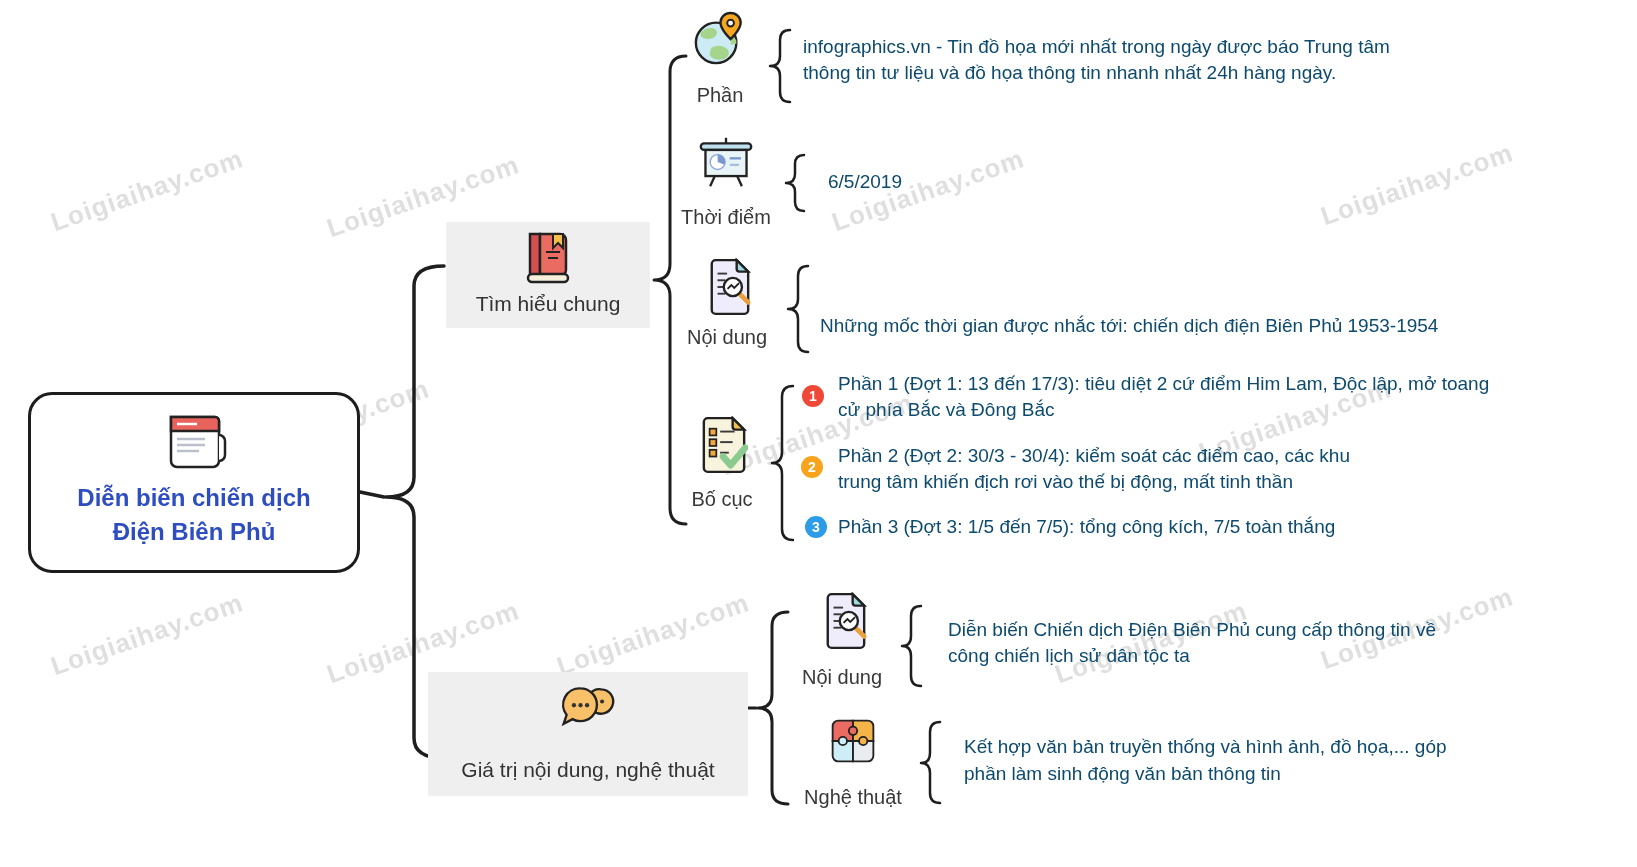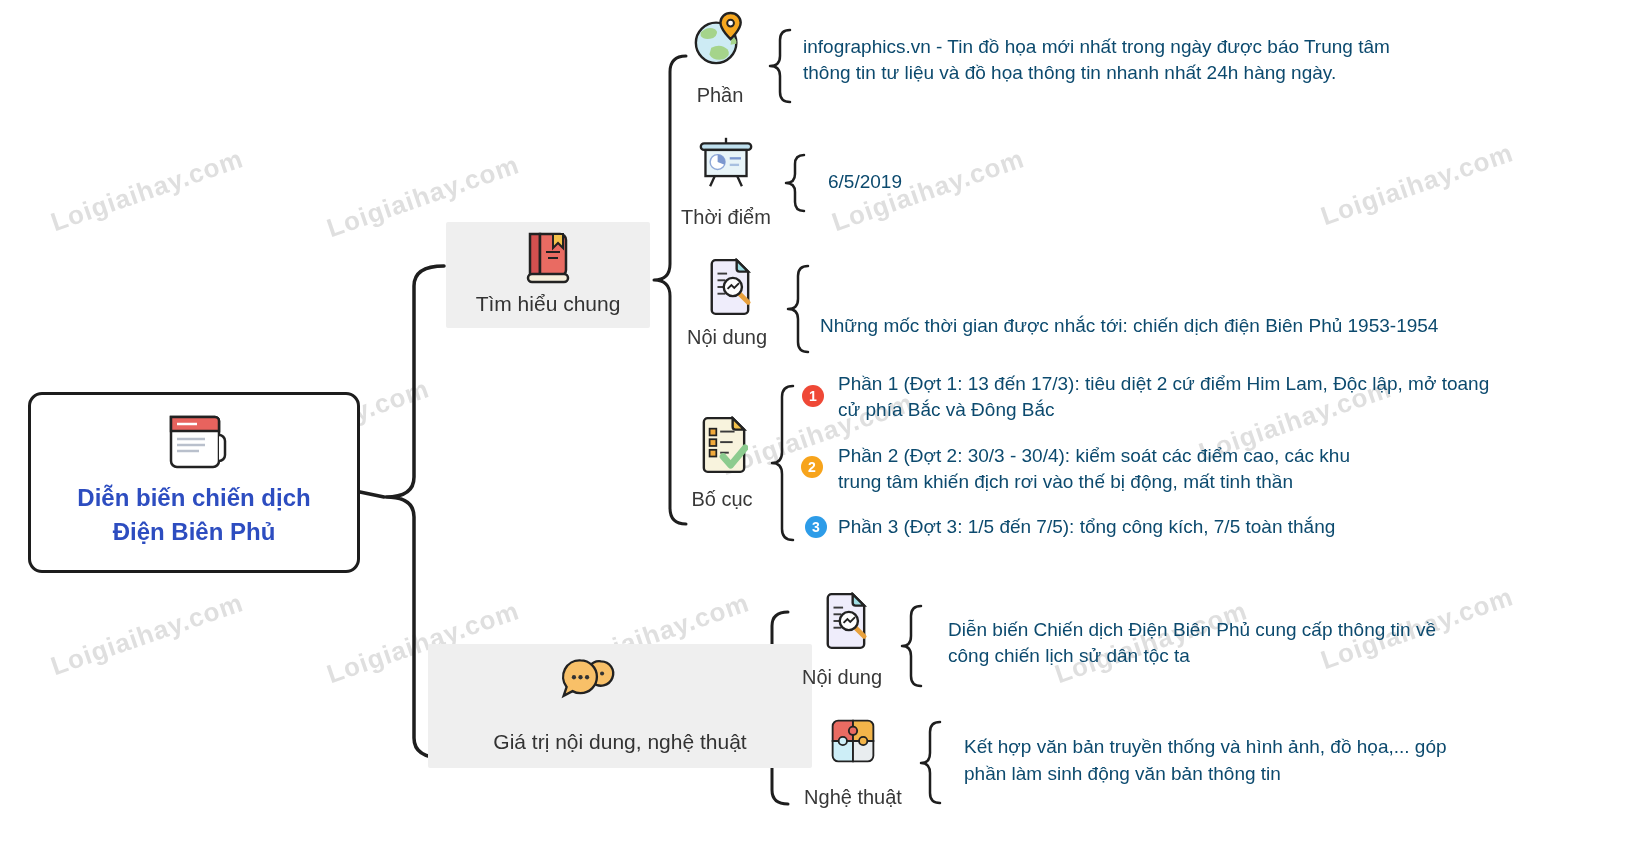--- a/index.html
+++ b/index.html
@@ -7,21 +7,21 @@
     position:relative;width:1637px;height:867px;background:#ffffff;overflow:hidden;
     font-family:"Liberation Sans", sans-serif;color:#3e3e3e;
   }
   .watermark{
     position:absolute;font-size:26px;font-weight:bold;color:#b9b9b9;opacity:.45;
     transform:rotate(-19deg);transform-origin:left center;white-space:nowrap;
     pointer-events:none;letter-spacing:1px;
   }
   .root-box{
     position:absolute;left:28px;top:392px;width:332px;height:181px;
-    background:#fff;border:3px solid #1d1d1d;border-radius:14px;box-sizing:border-box;
+    background:#fff;border:3px solid #1d1d1d;border-radius:24px;box-sizing:border-box;
   }
   .root-title{
     position:absolute;left:0;top:86px;width:100%;text-align:center;
     font-size:24px;font-weight:bold;color:#2d4dc0;line-height:34px;
   }
   .node{
     position:absolute;background:#efefef;border-radius:2px;
   }
   .node-label{
     position:absolute;left:0;width:100%;text-align:center;
@@ -162,21 +162,21 @@
   <div class="line" style="left:838px;top:372px">Phần 1 (Đợt 1: 13 đến 17/3): tiêu diệt 2 cứ điểm Him Lam, Độc lập, mở toang</div>
   <div class="line" style="left:838px;top:398px">cử phía Bắc và Đông Bắc</div>
 
   <div class="badge badge-2" style="left:801px;top:456px">2</div>
   <div class="line" style="left:838px;top:444px">Phần 2 (Đợt 2: 30/3 - 30/4): kiểm soát các điểm cao, các khu</div>
   <div class="line" style="left:838px;top:470px">trung tâm khiến địch rơi vào thế bị động, mất tinh thần</div>
 
   <div class="badge badge-3" style="left:805px;top:516px">3</div>
   <div class="line" style="left:838px;top:515px">Phần 3 (Đợt 3: 1/5 đến 7/5): tổng công kích, 7/5 toàn thắng</div>
 
-  <div class="node" style="left:428px;top:644px;width:384px;height:124px">
+  <div class="node" style="left:428px;top:672px;width:320px;height:124px">
     <svg class="icon" style="left:130px;top:10px" width="60" height="54" viewBox="0 0 64 54">
       <path d="M46 6 a13 13 0 1 1 -9 22.5 l-7 3.5 l2.5 -7.5 a13 13 0 0 1 13.5 -18.5 z" fill="#f8c068" stroke="#222" stroke-width="2.5"></path>
       <circle cx="47" cy="19" r="2.2" fill="#333"></circle>
       <path d="M24 5 a17.5 17.5 0 0 1 0 35 c-3 0 -6 -0.8 -8.5 -2.2 l-9.5 5 l3.2 -9.5 a17.5 17.5 0 0 1 14.8 -28.3 z" fill="#f8c068" stroke="#222" stroke-width="2.5"></path>
       <circle cx="17" cy="23" r="2.3" fill="#333"></circle>
       <circle cx="24" cy="23" r="2.3" fill="#333"></circle>
       <circle cx="31" cy="23" r="2.3" fill="#333"></circle>
     </svg>
     <div class="node-label" style="top:86px">Giá trị nội dung, nghệ thuật</div>
   </div>

